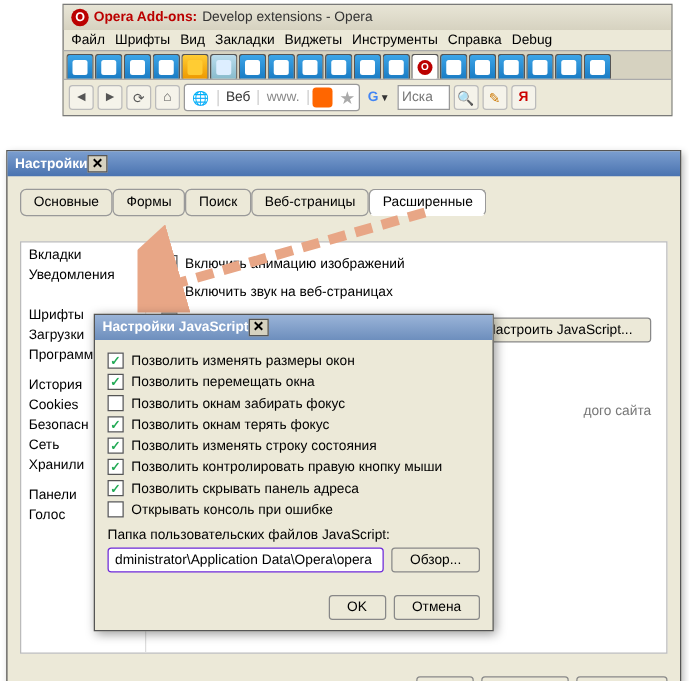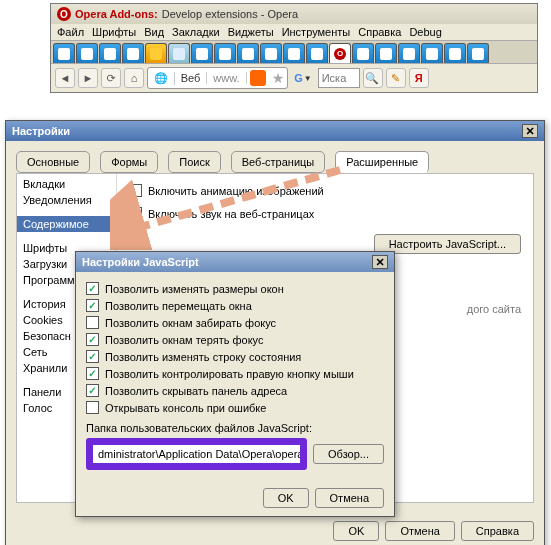--- a/index.html
+++ b/index.html
@@ -22,45 +22,45 @@
 .addr-group { display: flex; align-items: center; border: 1px solid #999; background: #fff; height: 22px; border-radius: 3px; overflow: hidden; }
 .addr-seg { padding: 0 6px; border-right: 1px solid #ccc; color: #333; }
 .rss-badge { width: 16px; height: 16px; background: #f60; border-radius: 3px; display: inline-flex; align-items: center; justify-content: center; color: #fff; font-weight: bold; font-size: 9px; margin: 0 3px; }
 .star { color: #aaa; font-size: 14px; margin: 0 3px; }
 .g-btn { display: inline-flex; align-items: center; gap: 1px; padding: 0 3px; }
 .g-g { color:#4285f4; font-weight:bold; }
 .g-dd { color:#333; font-size:8px; }
 .search-box { border: 1px solid #999; background: #fff; height: 20px; width: 42px; padding: 0 3px; color: #777; display: inline-flex; align-items: center; }
 
 .settings-window { position: absolute; top: 120px; left: 5px; width: 540px; background: #ece9d8; border: 1px solid #555; box-shadow: 2px 2px 6px rgba(0,0,0,0.3); }
-.win-titlebar { background: linear-gradient(#7b9ecf,#4a73b0); color: #fff; padding: 3px 6px; display: flex; justify-content: space-between; align-items: center; font-weight: bold; }
+.win-titlebar { background: linear-gradient(#7b9ecf,#4a73b0); color: #fff; padding: 3px 6px; display: flex; justify-content: flex-start; align-items: center; font-weight: bold; }
 .close-x { width: 16px; height: 14px; background: #d6d2c0; border: 1px solid #555; color: #000; display: inline-flex; align-items: center; justify-content: center; font-size: 11px; line-height: 1; font-family: Arial; }
 .settings-body { padding: 10px; }
-.tab-row { display: flex; gap: 10px; margin-bottom: 0; }
+.tab-row { display: flex; gap: 0; margin-bottom: 20px; }
 .settings-tab { padding: 4px 10px; border: 1px solid #999; border-radius: 5px; background: #ece9d8; cursor: default; }
 .settings-tab.active { background: #fff; border-bottom-color: #fff; position: relative; z-index: 2; }
 .settings-content { display: flex; border: 1px solid #bbb; background: #fff; min-height: 330px; }
 .side-list { width: 100px; border-right: 1px solid #ddd; padding: 2px 0; }
 .side-item { padding: 2px 6px; cursor: default; }
 .side-item.selected { background: #4a73b0; color: #fff; }
 .side-sep { height: 8px; }
 .content-pane { flex: 1; padding: 10px 12px; position: relative; }
 .check-row { display: flex; align-items: center; gap: 6px; margin-bottom: 10px; }
 .chk { width: 13px; height: 13px; border: 1px solid #555; background: #fff; display: inline-flex; align-items: center; justify-content: center; color: #2a5; font-size: 10px; font-weight: bold; }
 .btn { padding: 3px 14px; border: 1px solid #888; background: #ece9d8; border-radius: 3px; cursor: default; }
 .js-btn { position: absolute; right: 12px; top: 60px; }
 .note { color: #777; margin-top: 60px; }
 .bottom-btns { display: flex; gap: 6px; justify-content: flex-end; padding: 8px 10px; }
 
 .js-window { position: absolute; top: 251px; left: 75px; width: 320px; background: #ece9d8; border: 1px solid #555; box-shadow: 2px 2px 8px rgba(0,0,0,0.4); z-index: 10; }
 .js-body { padding: 10px; }
 .js-body .check-row { margin-bottom: 4px; }
 .folder-label { margin: 8px 0 4px 0; }
 .folder-row { display: flex; gap: 6px; align-items: center; }
-.folder-input { flex: 1; border: 7px solid #6d28d9; background: #fff; padding: 3px 5px; border-radius: 3px; white-space: nowrap; overflow: hidden; }
+.folder-input { flex: 1; border: 1px solid #6d28d9; background: #fff; padding: 3px 5px; border-radius: 3px; white-space: nowrap; overflow: hidden; }
 .js-bottom { display: flex; gap: 6px; justify-content: flex-end; padding: 8px 10px; }
 
 .arrow-svg { position: absolute; pointer-events: none; z-index: 5; }
 </style>
 </head>
 <body>
 
 <div class="browser-window">
   <div class="titlebar">
     <span class="opera-logo">O</span>
@@ -170,21 +170,20 @@
       <div class="settings-tab">Формы</div>
       <div class="settings-tab">Поиск</div>
       <div class="settings-tab">Веб-страницы</div>
       <div class="settings-tab active">Расширенные</div>
     </div>
     <div class="settings-content">
       <div class="side-list">
         <div class="side-item">Вкладки</div>
         <div class="side-item">Уведомления</div>
         <div class="side-sep"></div>
-        <div class="side-item selected">Содержимое</div>
         <div class="side-sep"></div>
         <div class="side-item">Шрифты</div>
         <div class="side-item">Загрузки</div>
         <div class="side-item">Программы</div>
         <div class="side-sep"></div>
         <div class="side-item">История</div>
         <div class="side-item">Cookies</div>
         <div class="side-item">Безопасн</div>
         <div class="side-item">Сеть</div>
         <div class="side-item">Хранили</div>

